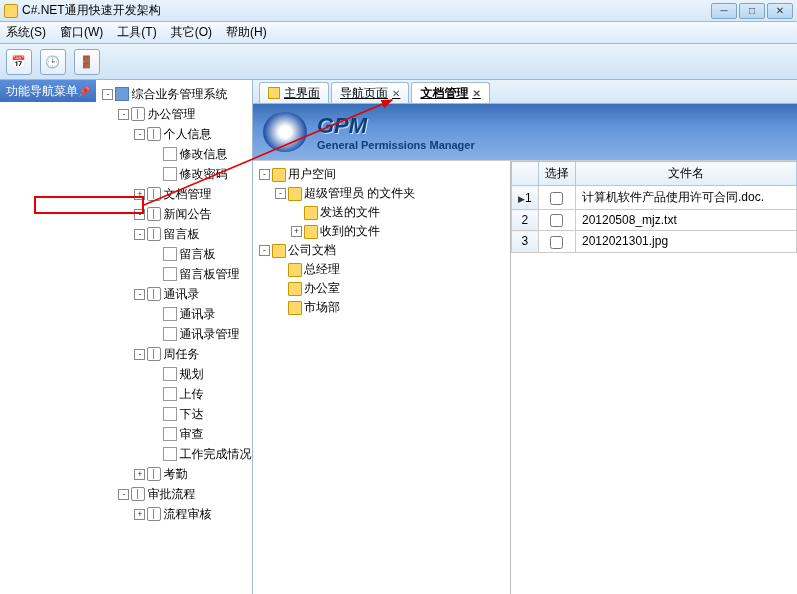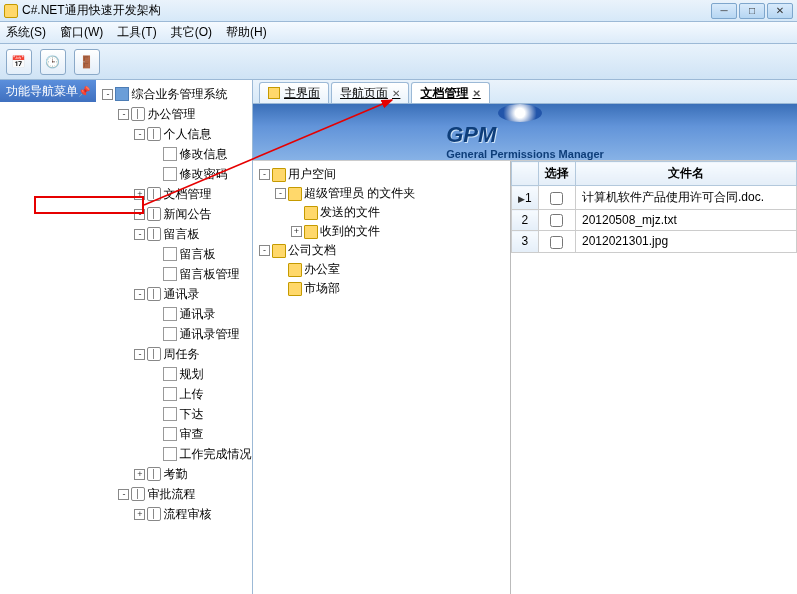--- a/index.html
+++ b/index.html
@@ -45,33 +45,33 @@
 
 
 .content { flex:1; display:flex; flex-direction:column; background:#fff; }
 .tabbar { height:24px; background:linear-gradient(#eaf3fb,#d6e8f8); border-bottom:1px solid #9cb9d6; display:flex; align-items:flex-end; padding-left:6px; gap:2px; }
 .tab { height:21px; padding:0 8px; border:1px solid #9cb9d6; border-bottom:none; background:linear-gradient(#fff,#eaf3fb); display:flex; align-items:center; gap:4px; border-radius:3px 3px 0 0;text-decoration:underline; }
 .tab.active { background:#fff; font-weight:bold; }
 .tab .close { font-size:10px; color:#555; }
 .tab .home-ic { width:12px;height:12px;background:#ffd86b;border:1px solid #c59a00; }
 
 
-.banner { height:56px; background:linear-gradient(#3a6fb8,#6294d9 40%,#87b2e6); display:flex; align-items:center; padding:0 10px; color:#fff;flex-direction:column; }
+.banner { height:56px; background:linear-gradient(#3a6fb8,#6294d9 40%,#87b2e6); display:flex; align-items:center; padding:0 10px; color:#fff; }
 .banner .logo { width:44px; height:40px; background:radial-gradient(circle,#fff 20%,#2255aa 70%); border-radius:50%; margin-right:10px; position:relative; }
 .banner .gpm-title { font-size:22px; font-weight:bold; font-style:italic; color:#0e3e7a; text-shadow:1px 1px #cde2f7; }
 .banner .gpm-sub { font-size:11px; color:#0e3e7a; font-weight:bold; }
 
 
 .lower { flex:1; display:flex; background:#fff; border-top:1px solid #ccc; }
 .ltree-wrap { width:258px; border-right:1px solid #bbb; padding:4px 2px; overflow:auto; }
 .rtable-wrap { flex:1; overflow:auto; }
 
 
 table.grid { border-collapse:collapse; width:100%; }
-table.grid th { background:linear-gradient(#f7fbff,#e4eef8); border:1px solid #b3c8dc; padding:3px 4px; font-weight:bold; }
+table.grid th { background:linear-gradient(#f7fbff,#e4eef8); border:1px solid #b3c8dc; padding:3px 4px; font-weight:normal; }
 table.grid td { border:1px solid #ccc; padding:3px 6px; background:#fff; }
 table.grid .rowhdr { width:24px; background:linear-gradient(#f7fbff,#e4eef8); text-align:center; }
 table.grid input[type=checkbox]{ vertical-align:middle; }
 .sel-arrow::before { content:"▶"; font-size:9px; color:#333; }
 
 
 .arrow-svg { position:absolute; left:0; top:0; pointer-events:none; }
 </style>
 </head>
 <body>
@@ -348,20 +348,27 @@
               <div class="row">
                 <span class="tw">-</span>
                 <span class="ic ic-folder"></span>
                 <span>公司文档</span>
               </div>
               <ul>
                 <li>
                   <div class="row">
                     <span class="sp"></span>
                     <span class="ic ic-folder"></span>
+                    <span>总经理</span>
+                  </div>
+                </li>
+                <li>
+                  <div class="row">
+                    <span class="sp"></span>
+                    <span class="ic ic-folder"></span>
                     <span>办公室</span>
                   </div>
                 </li>
                 <li>
                   <div class="row">
                     <span class="sp"></span>
                     <span class="ic ic-folder"></span>
                     <span>市场部</span>
                   </div>
                 </li>

